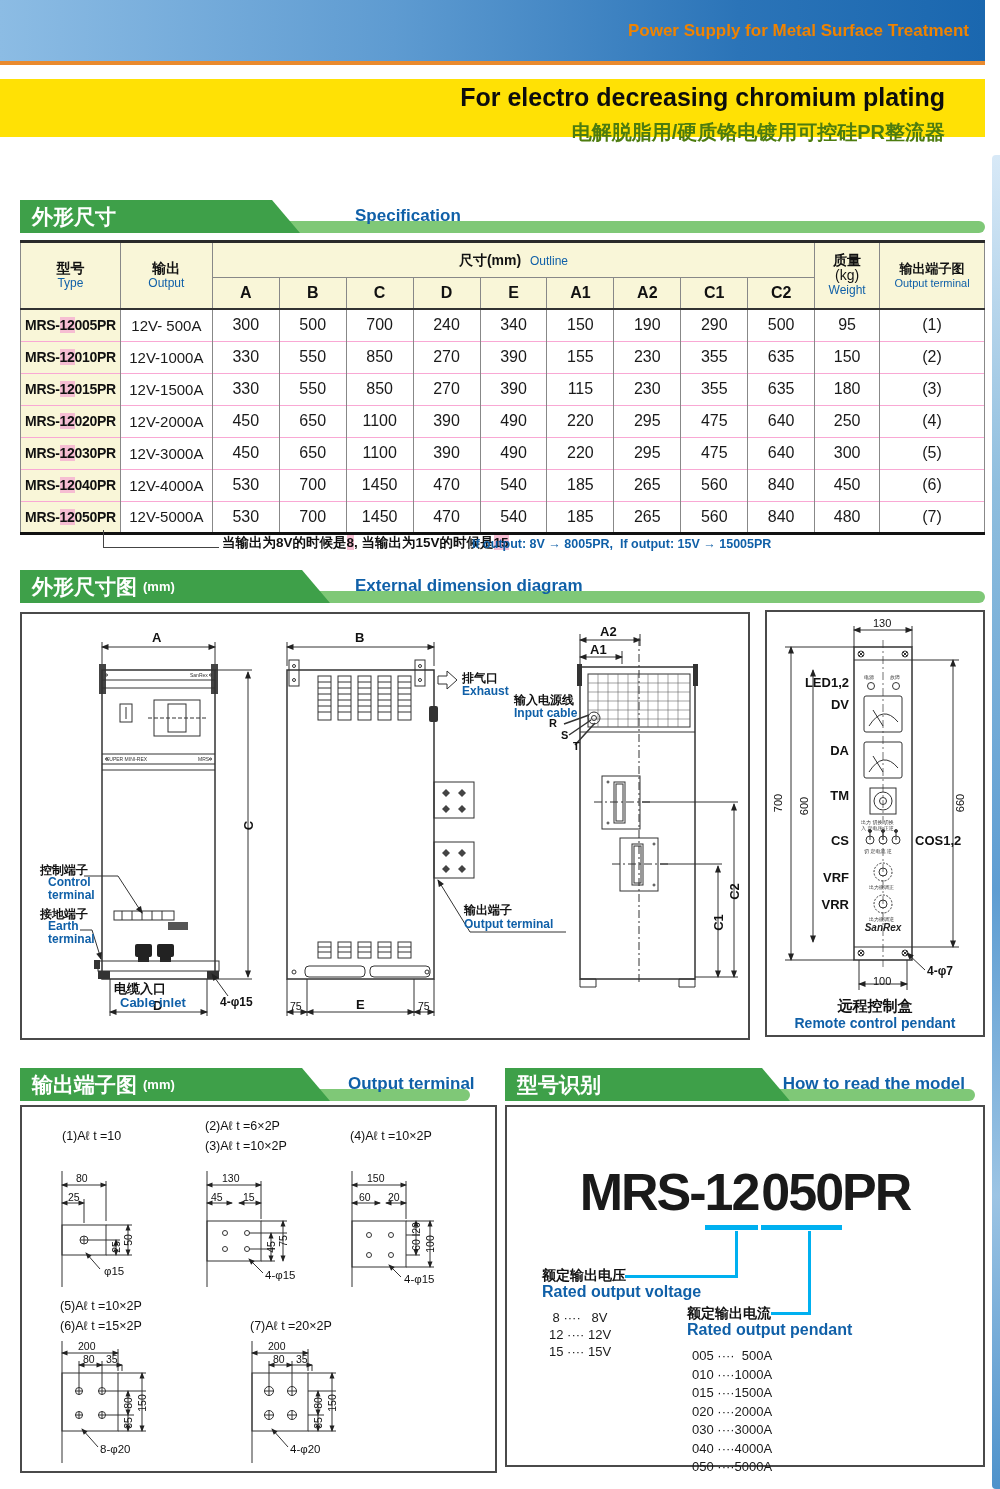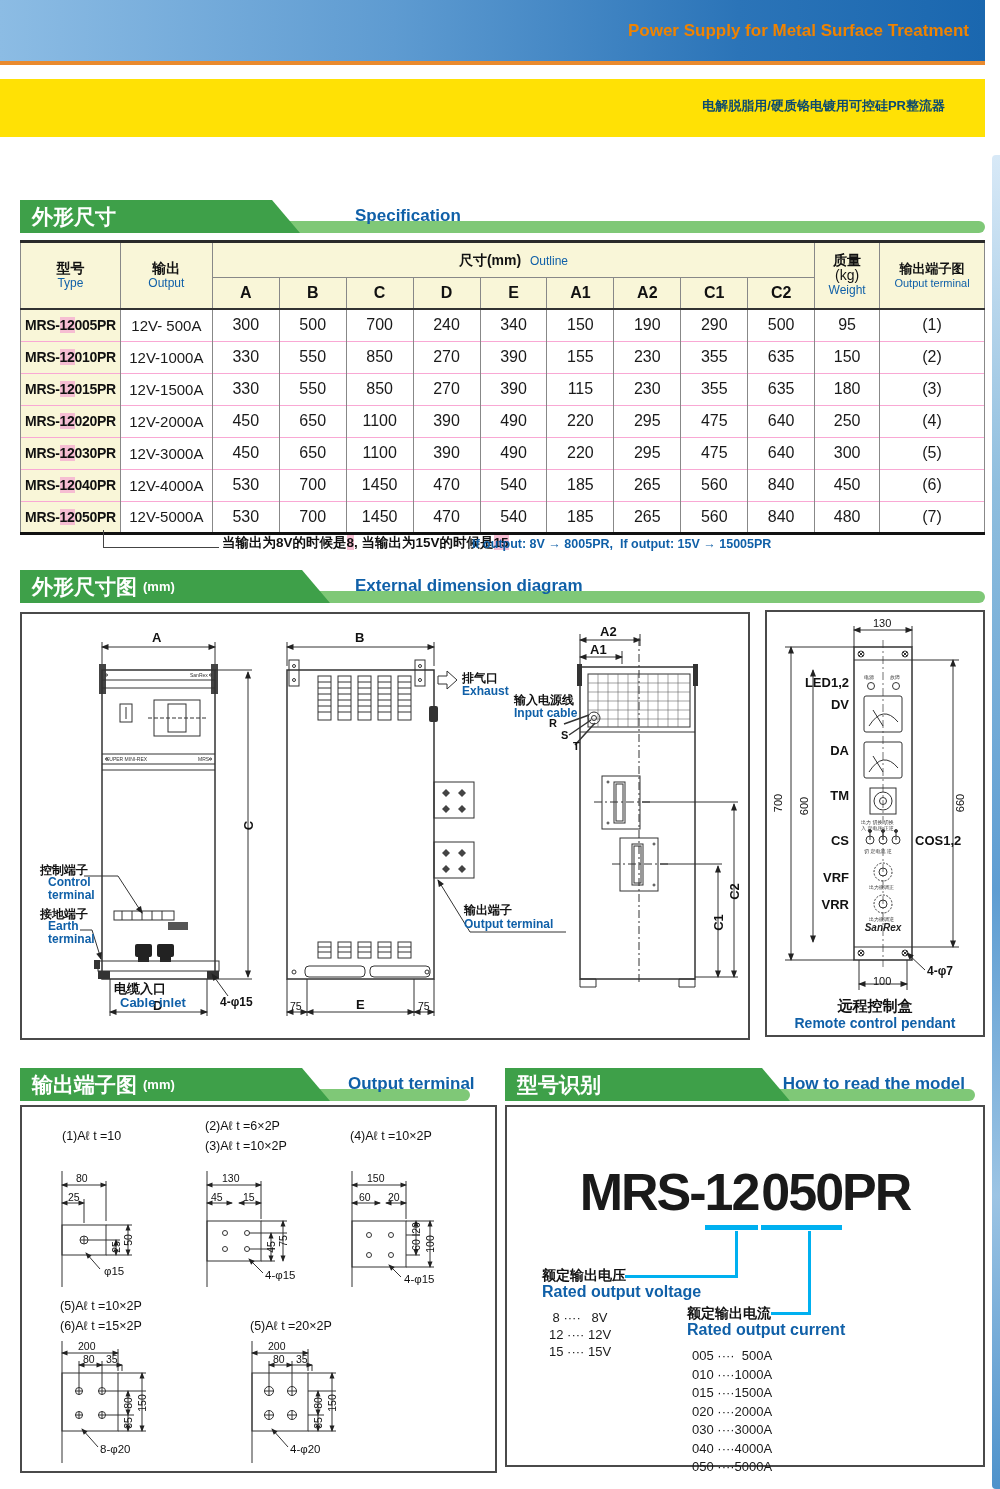--- a/index.html
+++ b/index.html
@@ -12,21 +12,21 @@
   
   .topbar { left:0; top:0; width:985px; height:61px;
     background:linear-gradient(90deg,#8cbce4 0%,#5e9bd1 40%,#2b74b8 75%,#1a67af 100%);
     display:flex; align-items:center; justify-content:flex-end; gap:14px; padding-right:16px; box-sizing:border-box; }
   .topbar-en { color:#f08300; font-weight:bold; font-size:17px; }
   .topbar-zh { color:#ffffff; font-weight:bold; font-size:27px; letter-spacing:1px; }
   .orange-rule { left:0; top:61px; width:985px; height:4px; background:#e98a2e; }
   .banner { left:0; top:79px; width:985px; height:58px; background:#ffe105;
     text-align:right; padding:4px 40px 0 0; box-sizing:border-box; }
   .banner-en { font-weight:bold; font-size:25px; color:#0d0d0d; }
-  .banner-zh { font-weight:bold; font-size:13px; color:#0c4a6e; margin-top:14px; }
+  .banner-zh { font-weight:bold; font-size:20px; color:#4d7c0f; margin-top:7px; }
   .edge-strip { right:0; top:155px; width:8px; height:1334px; border-radius:4px 0 0 4px;
     background:linear-gradient(180deg,#d8e9f7 0%,#8fbede 25%,#5e9dd2 55%,#9cc4e4 78%,#4e92cb 100%); }
 
   
   .sec { position:absolute; height:33px; }
   .sec-bar { position:absolute; left:0; right:0; bottom:0; height:12px; background:#7fc877; border-radius:0 8px 8px 0; }
   .sec-dark { position:absolute; left:0; top:0; bottom:0; background:#3ea049;
     clip-path:polygon(0 0,calc(100% - 28px) 0,100% 100%,0 100%);
     color:#fff; font-weight:bold; font-size:21px; display:flex; align-items:center;
     padding-left:12px; box-sizing:border-box; }
@@ -76,20 +76,21 @@
   .opt { font-size:13px; color:#1a1a1a; white-space:pre; }
 </style>
 </head>
 <body>
 
 <div class="abs topbar">
   <span class="topbar-en">Power Supply for Metal Surface Treatment</span>
 </div>
 <div class="abs orange-rule"></div>
 <div class="abs banner">
+  <div class="banner-en">For electro decreasing chromium plating</div>
   <div class="banner-zh">电解脱脂用/硬质铬电镀用可控硅PR整流器</div>
 </div>
 <div class="abs edge-strip"></div>
 
 <div class="sec" style="left:20px;top:200px;width:965px;">
   <div class="sec-bar"></div>
   <div class="sec-dark" style="width:280px;">
       <span>外形尺寸</span>
     </div>
   <div class="sec-en" style="left:335px;">Specification</div>
@@ -651,21 +652,21 @@
   <div class="lbl num" style="left:382px;top:166px;font-size:11.5px;">4-φ15</div>
   <div class="lbl" style="left:38px;top:192px;font-size:12.5px;">(5)Aℓ t =10×2P</div>
   <div class="lbl" style="left:38px;top:212px;font-size:12.5px;">(6)Aℓ t =15×2P</div>
   <div class="lbl num" style="left:56px;top:233px;">200</div>
   <div class="lbl num" style="left:61px;top:246px;">80</div>
   <div class="lbl num" style="left:84px;top:246px;">35</div>
   <div class="lbl num rot" style="left:94px;top:290px;width:24px;">80</div>
   <div class="lbl num rot" style="left:94px;top:310px;width:24px;">35</div>
   <div class="lbl num rot" style="left:106px;top:290px;width:28px;">150</div>
   <div class="lbl num" style="left:78px;top:336px;font-size:11.5px;">8-φ20</div>
-  <div class="lbl" style="left:228px;top:212px;font-size:12.5px;">(5)Aℓ t =20×2P</div>
+  <div class="lbl" style="left:228px;top:212px;font-size:12.5px;">(7)Aℓ t =20×2P</div>
   <div class="lbl num" style="left:246px;top:233px;">200</div>
   <div class="lbl num" style="left:251px;top:246px;">80</div>
   <div class="lbl num" style="left:274px;top:246px;">35</div>
   <div class="lbl num rot" style="left:284px;top:290px;width:24px;">80</div>
   <div class="lbl num rot" style="left:284px;top:310px;width:24px;">35</div>
   <div class="lbl num rot" style="left:296px;top:290px;width:28px;">150</div>
   <div class="lbl num" style="left:268px;top:336px;font-size:11.5px;">4-φ20</div>
 </div>
 
 <div class="abs dbox" style="left:505px;top:1105px;width:476px;height:358px;">
@@ -679,21 +680,21 @@
   <div class="lbl mo-zh" style="left:35px;top:160px;">额定输出电压</div>
   <div class="lbl mo-en" style="left:35px;top:176px;">Rated output voltage</div>
   <div class="lbl" style="left:42px;top:202px;line-height:17px;">
     <div>
         <div class="opt"> 8 ····   8V</div>
         <div class="opt">12 ···· 12V</div>
         <div class="opt">15 ···· 15V</div>
       </div>
   </div>
   <div class="lbl mo-zh" style="left:180px;top:198px;">额定输出电流</div>
-  <div class="lbl mo-en" style="left:180px;top:214px;">Rated output current</div>
+  <div class="lbl mo-en" style="left:180px;top:214px;">Rated output pendant</div>
   <div class="lbl" style="left:185px;top:240px;line-height:18.5px;text-align:center;">
     <div>
         <div class="opt">005 ····  500A</div>
         <div class="opt">010 ····1000A</div>
         <div class="opt">015 ····1500A</div>
         <div class="opt">020 ····2000A</div>
         <div class="opt">030 ····3000A</div>
         <div class="opt">040 ····4000A</div>
         <div class="opt">050 ····5000A</div>
       </div>

